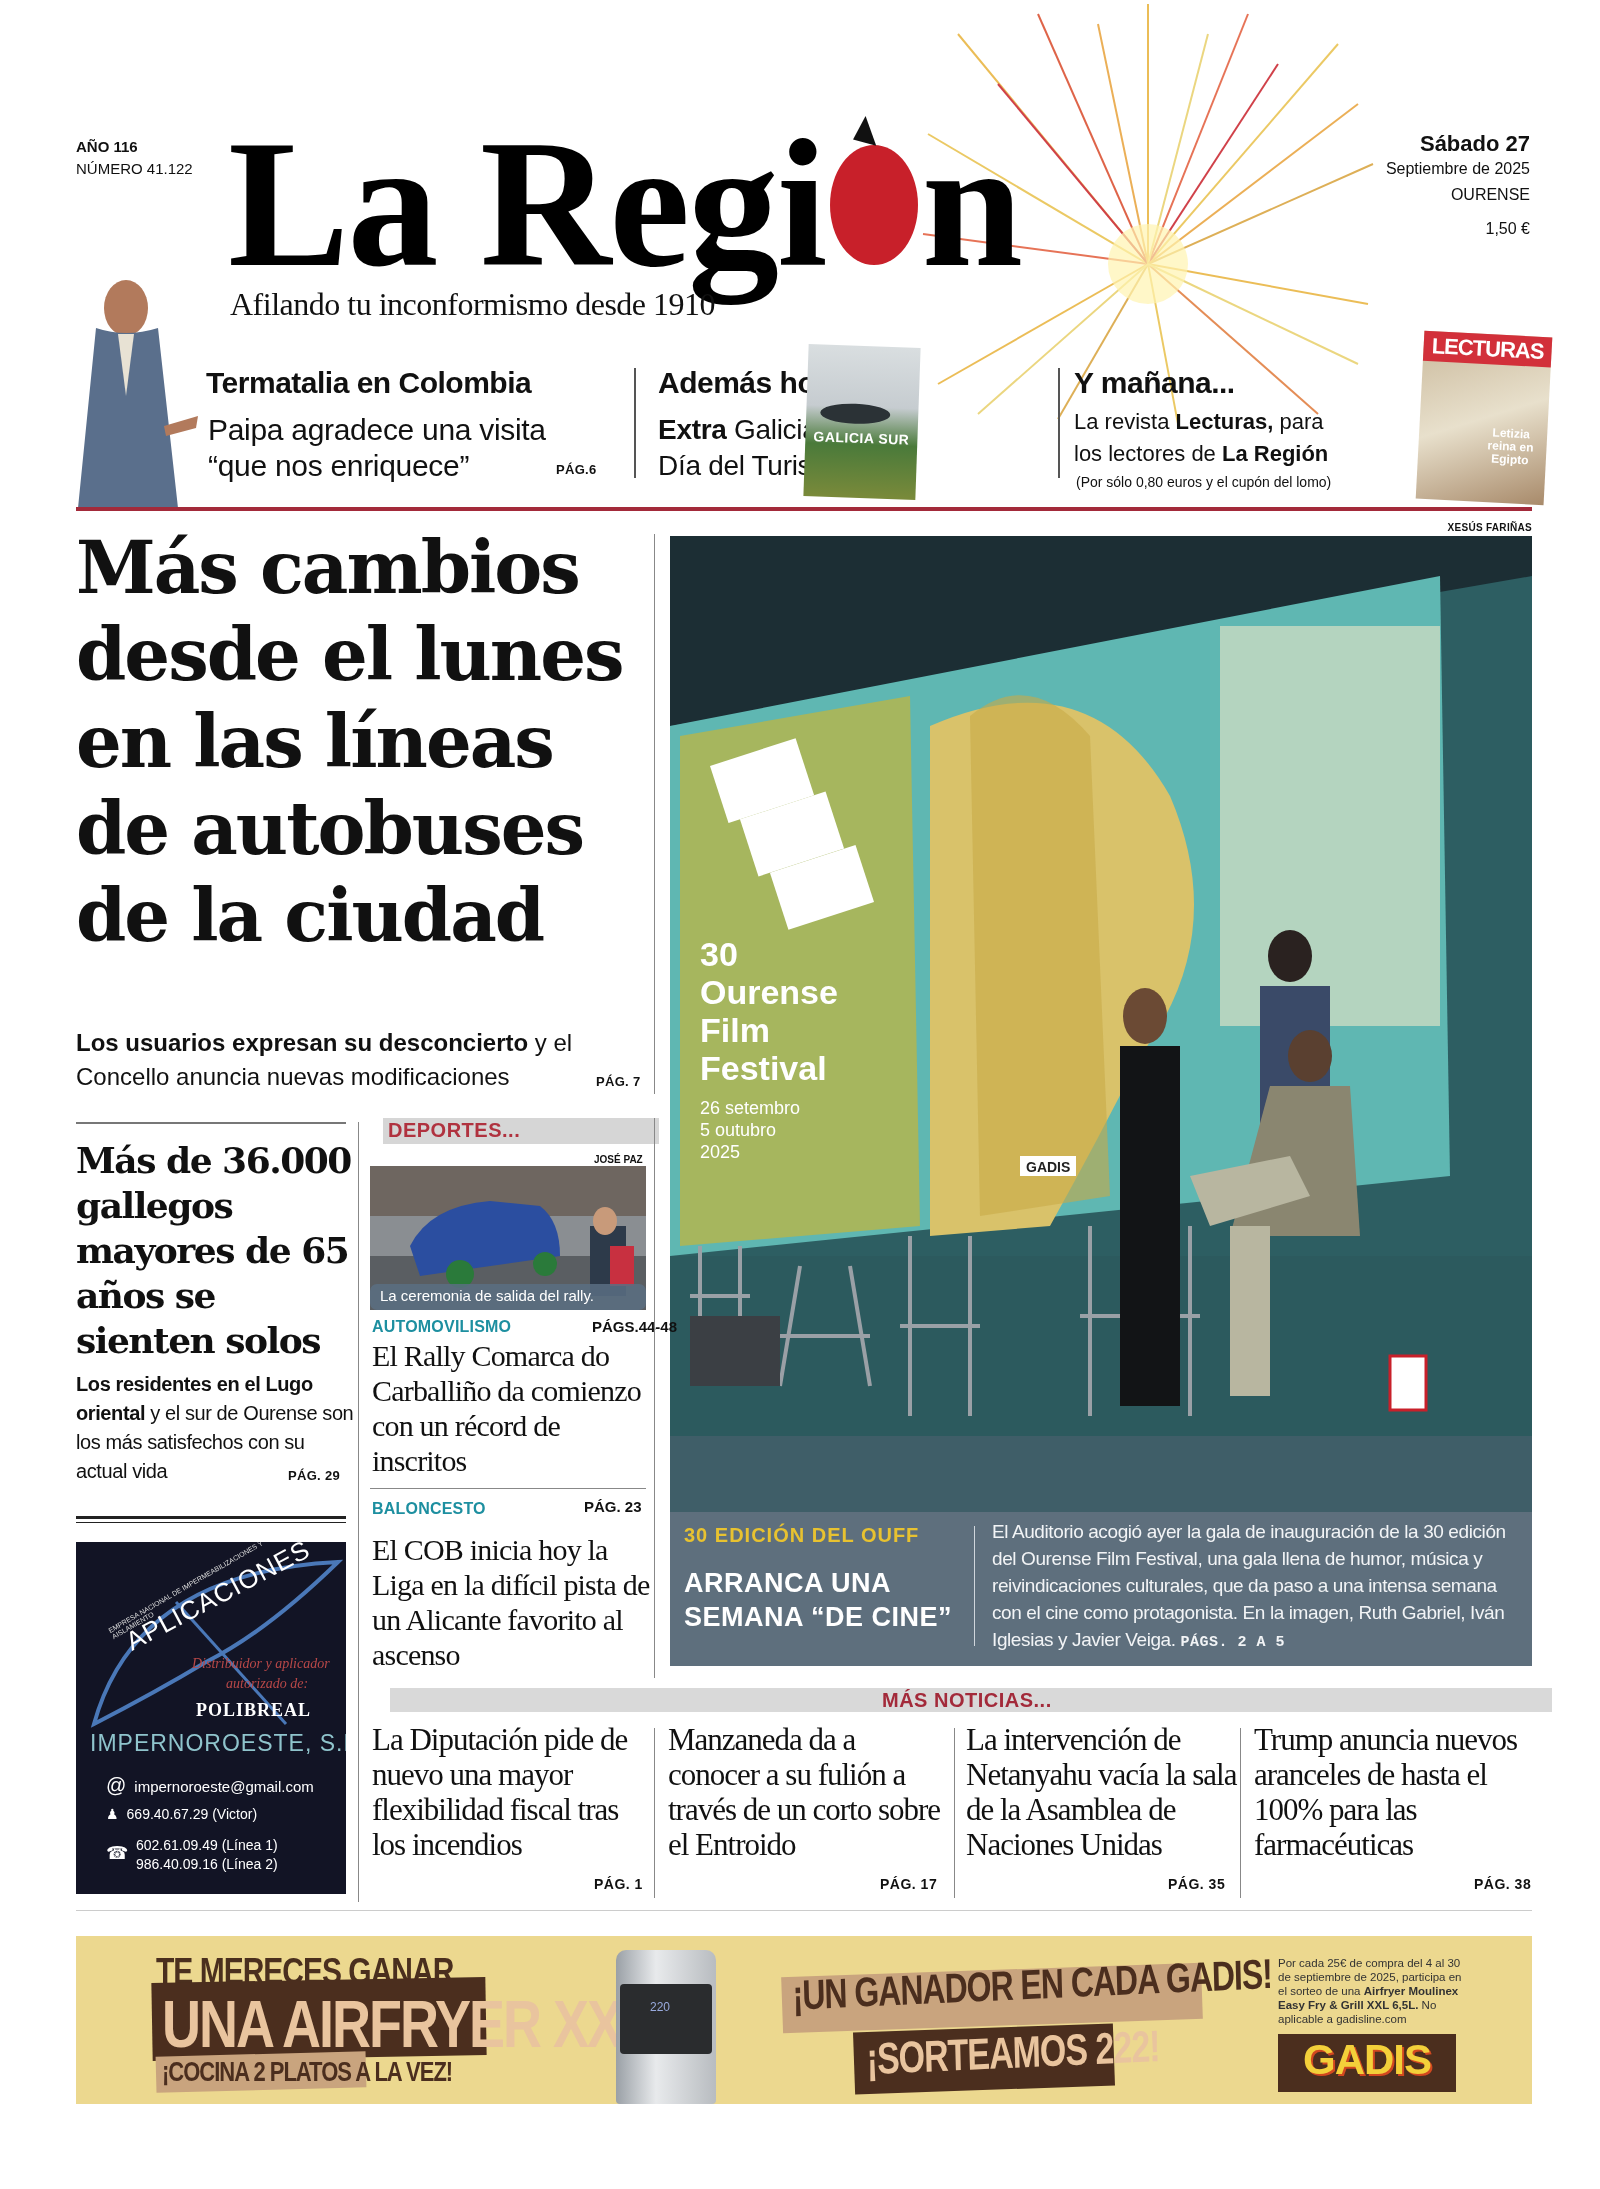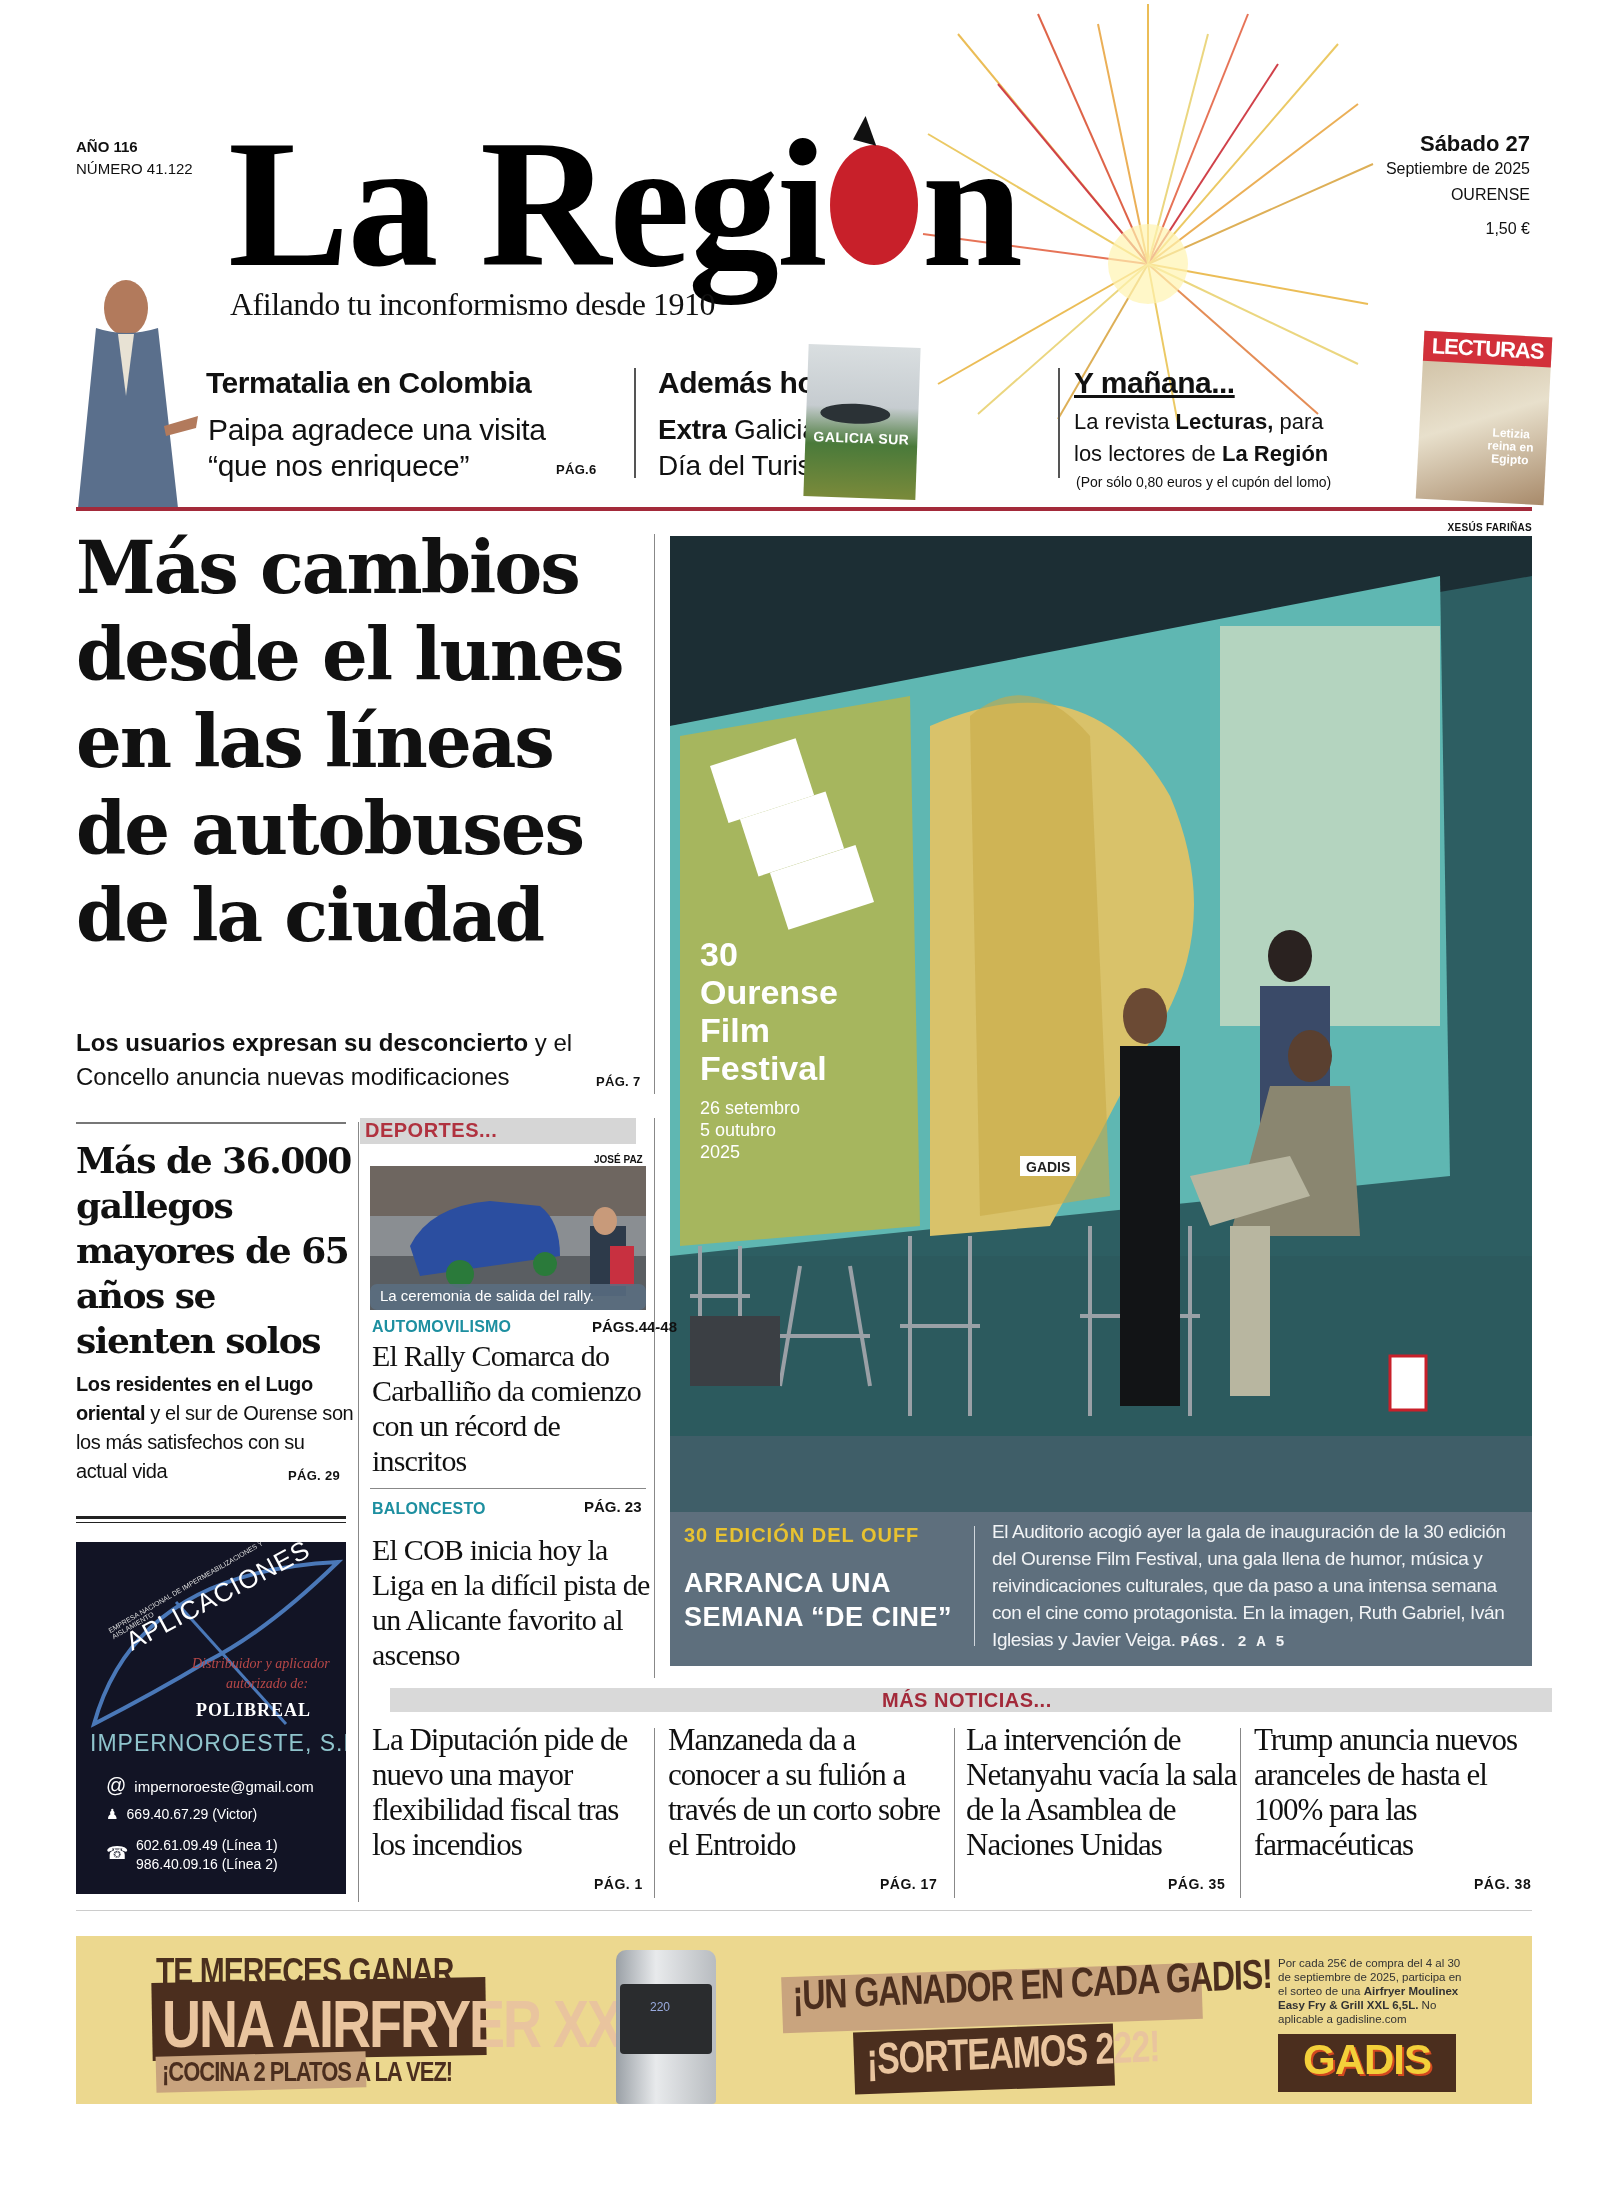--- a/index.html
+++ b/index.html
@@ -23,21 +23,21 @@
   .teaser-photo { left: 68px; top: 276px; width: 130px; height: 232px; }
   .teaser { font-family: "Liberation Sans", sans-serif; }
   .t1-title { left: 206px; top: 366px; font-size: 30px; font-weight: bold; letter-spacing: -0.5px; }
   .t1-sub { left: 208px; top: 412px; font-size: 30px; line-height: 36px; width: 400px; letter-spacing: -0.3px; }
   .pag-small { font-size: 13px; font-weight: bold; letter-spacing: 0.3px; }
   .t1-pag { left: 556px; top: 462px; }
   .vsep { position: absolute; width: 2px; background: #555; }
   .t2-title { left: 658px; top: 366px; font-size: 30px; font-weight: bold; letter-spacing: -0.5px; }
   .t2-sub { left: 658px; top: 412px; font-size: 28px; line-height: 36px; letter-spacing: -0.3px; }
   .mag1 { left: 806px; top: 346px; width: 112px; height: 152px; transform: rotate(2deg); }
-  .t3-title { left: 1074px; top: 366px; font-size: 30px; font-weight: bold; letter-spacing: -0.5px; text-decoration: underline; }
+  .t3-title { left: 1074px; top: 366px; font-size: 30px; font-weight: bold; letter-spacing: -0.5px; }
   .t3-sub { left: 1074px; top: 406px; font-size: 22px; line-height: 32px; width: 360px; }
   .t3-note { left: 1076px; top: 474px; font-size: 14px; }
   .mag2 { left: 1420px; top: 334px; width: 128px; height: 168px; transform: rotate(3deg); }
   .red-rule { left: 76px; top: 507px; width: 1456px; height: 4px; background: #a32a3a; }
 
   
   .lead-title { left: 76px; top: 524px; width: 590px; font-family: "DejaVu Serif", serif; font-weight: bold; font-size: 72px; line-height: 87px; letter-spacing: -2px; }
   .lead-sub { left: 76px; top: 1026px; width: 570px; font-size: 24px; line-height: 34px; }
   .lead-sub b { font-weight: bold; }
   .lead-pag { left: 596px; top: 1074px; }
@@ -57,21 +57,21 @@
   .short-rule { left: 76px; top: 1122px; width: 270px; height: 2px; background: #777; }
   .sec-title { left: 76px; top: 1138px; width: 280px; font-family: "DejaVu Serif", serif; font-weight: bold; font-size: 36px; line-height: 45px; letter-spacing: -1.5px; }
   .sec-sub { left: 76px; top: 1370px; width: 280px; font-size: 20px; line-height: 29px; letter-spacing: -0.4px; }
   .sec-pag { left: 288px; top: 1468px; }
   .double-rule { left: 76px; width: 270px; height: 3px; background: #222; }
 
   
   .ad-left { left: 76px; top: 1542px; width: 270px; height: 352px; background: #121425; overflow: hidden; color: #fff; }
 
   
-  .sport-head { left: 360px; top: 1118px; width: 276px; height: 26px; background: #d6d6d6; }
+  .sport-head { left: 383px; top: 1118px; width: 276px; height: 26px; background: #d6d6d6; }
   .sport-head span { position: absolute; left: 5px; top: 1px; color: #b0323f; font-weight: bold; font-size: 20px; letter-spacing: 0.5px; }
   .sport-credit { left: 594px; top: 1154px; font-size: 10px; font-weight: bold; }
   .sport-photo { left: 370px; top: 1166px; width: 276px; height: 144px; overflow: hidden; background: #7a7f86; }
   .sport-photo-cap { position: absolute; left: 0; bottom: 0; width: 100%; height: 26px; background: rgba(90,110,130,0.85); color: #fff; font-size: 15px; padding: 3px 10px; border-radius: 7px; }
   .kicker-teal { color: #1d8fa0; font-weight: bold; font-size: 16px; letter-spacing: 0.2px; }
   .k1 { left: 372px; top: 1318px; }
   .k1p { left: 554px; top: 1318px; font-size: 15px; font-weight: bold; margin-left: 38px; }
   .sport-h { font-family: "Liberation Serif", serif; font-size: 30px; line-height: 35px; letter-spacing: -0.8px; width: 280px; }
   .h1s { left: 372px; top: 1338px; }
   .thin-rule { position: absolute; height: 1px; background: #888; }

